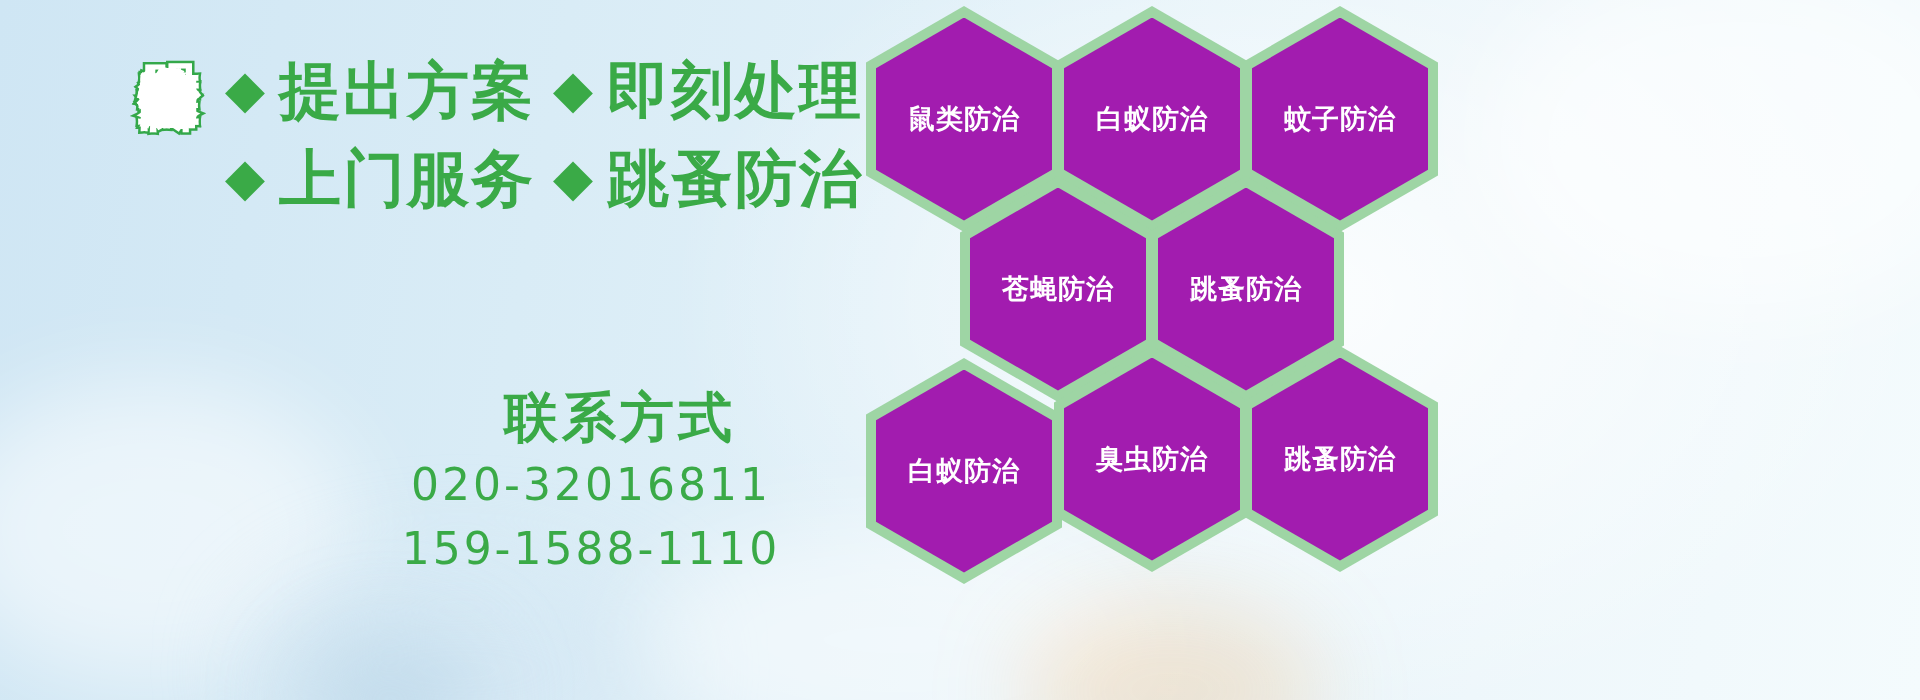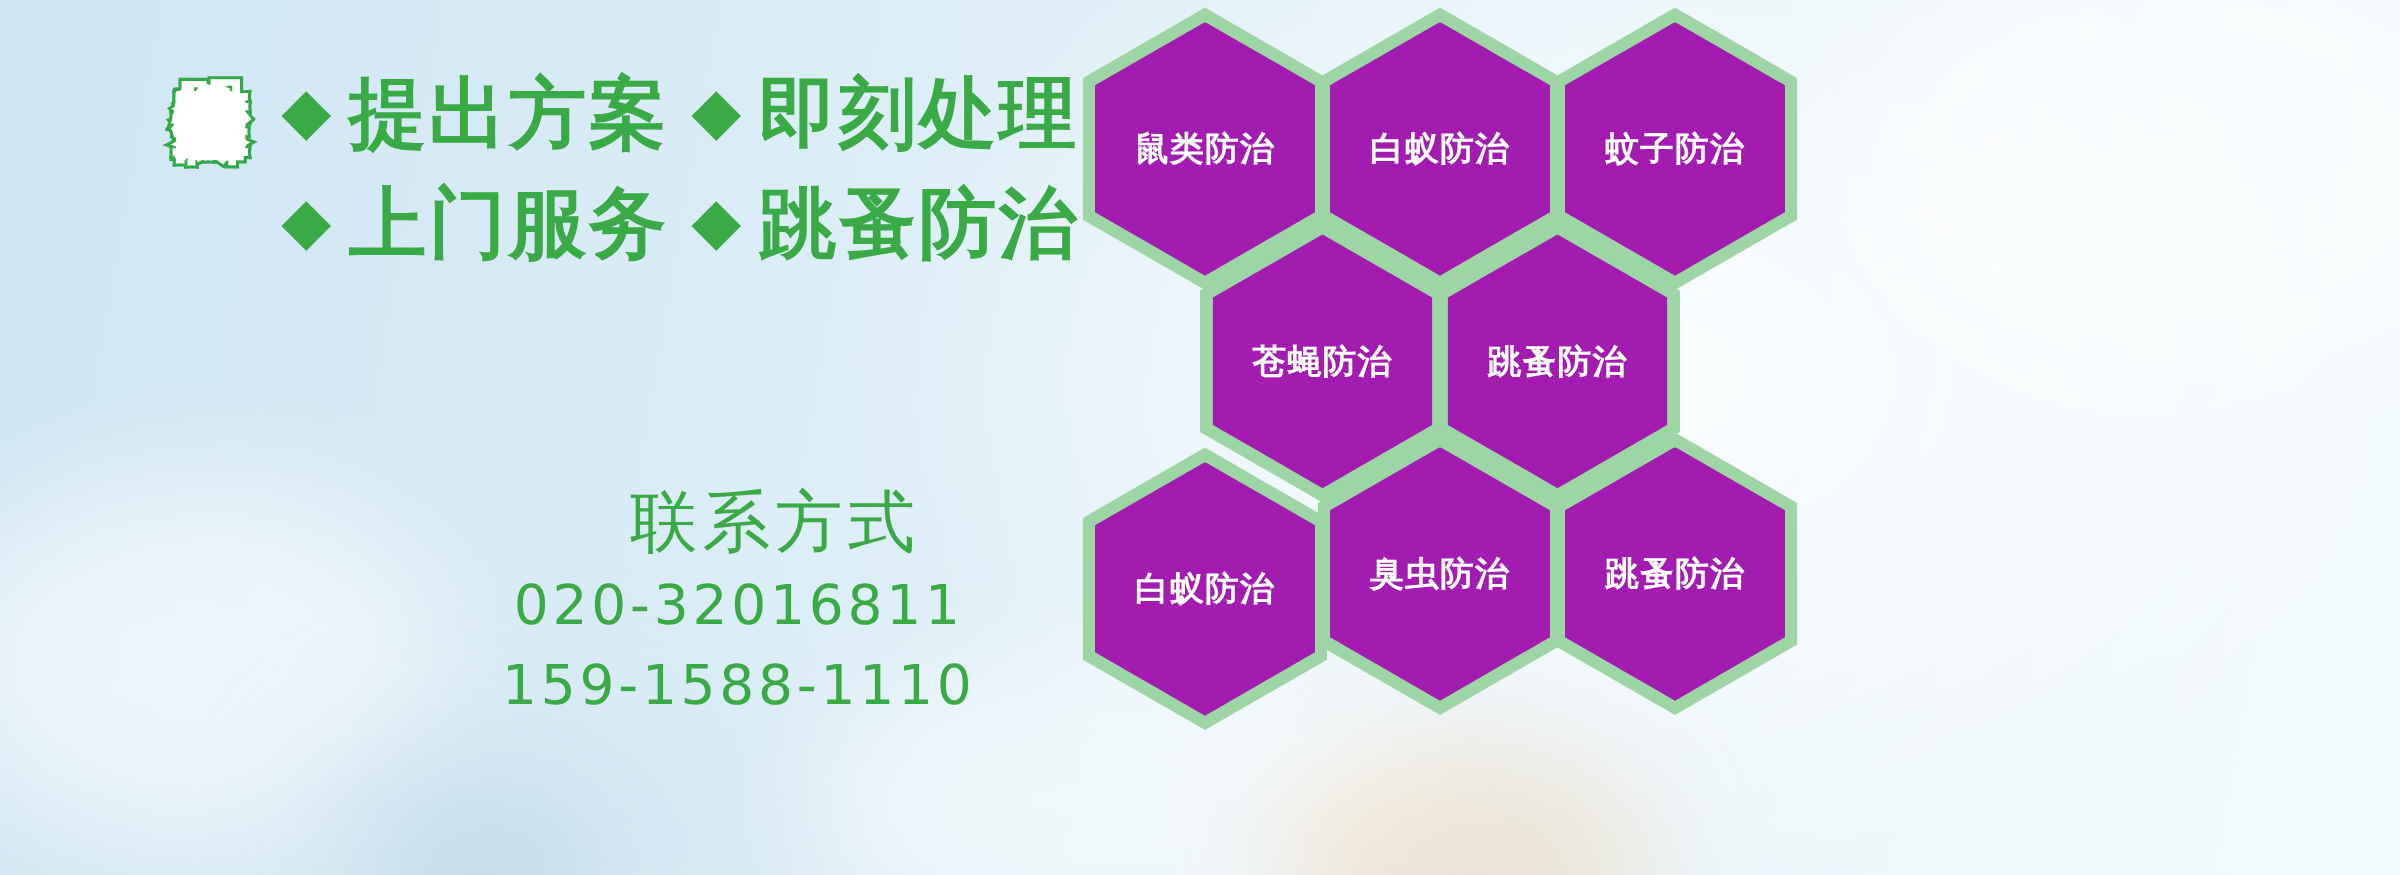--- a/index.html
+++ b/index.html
@@ -50,21 +50,21 @@
     font-size:52px;line-height:1;color:#3aaa47;
     display:inline-block;transform:translateY(-2px);
   }
   .bullet-text{margin:0 18px 0 14px;letter-spacing:2px;}
 
   #contact{
     position:absolute;left:225px;top:390px;width:660px;
     text-align:center;color:#3aaa47;
   }
   #contact-heading{
-    font-size:54px;font-weight:normal;letter-spacing:4px;line-height:1.05;
+    font-size:54px;font-weight:bold;letter-spacing:4px;line-height:1.05;
     margin-left:130px;
   }
   .phone{
     font-size:44px;font-weight:normal;letter-spacing:3px;line-height:1.18;
     margin-top:12px;margin-left:72px;
   }
 
   
   #honeycomb{position:absolute;left:852px;top:0px;width:600px;height:580px;}
   .hex{

